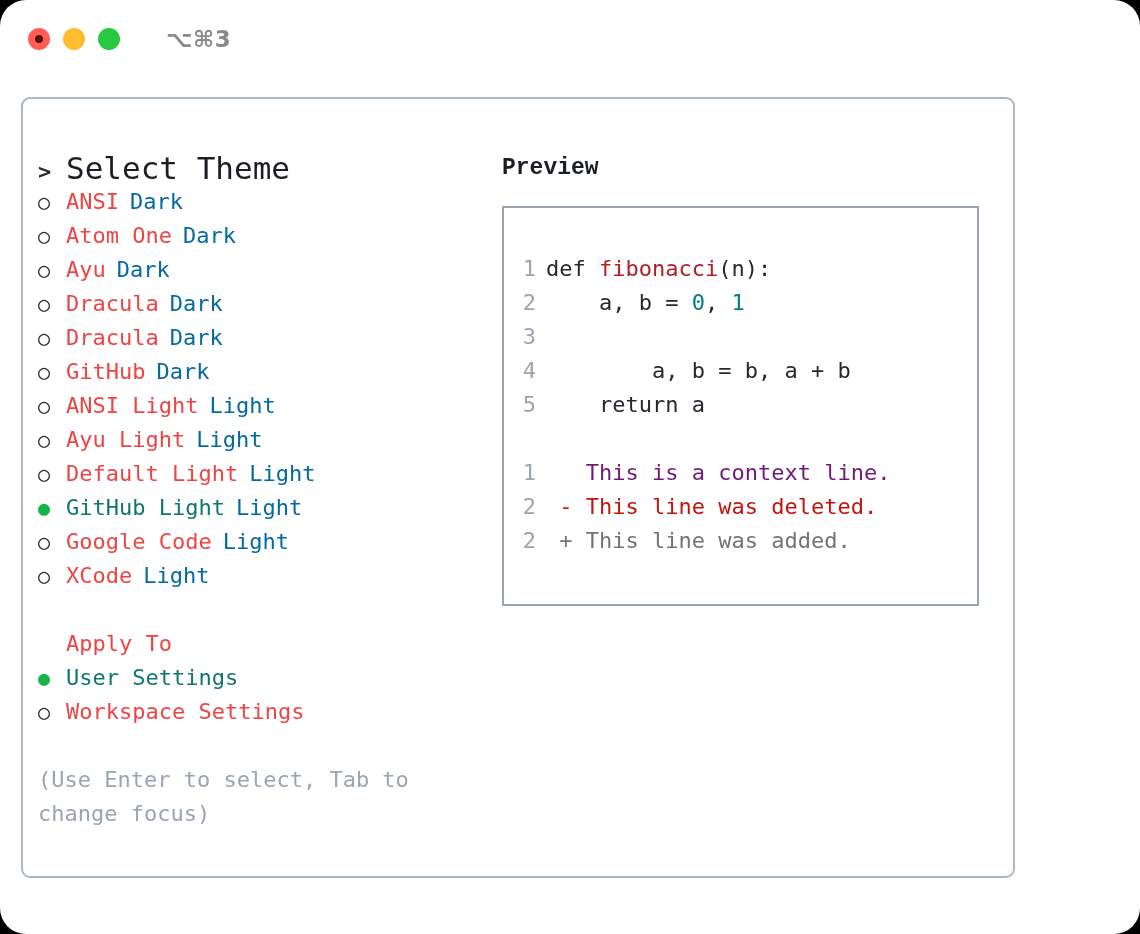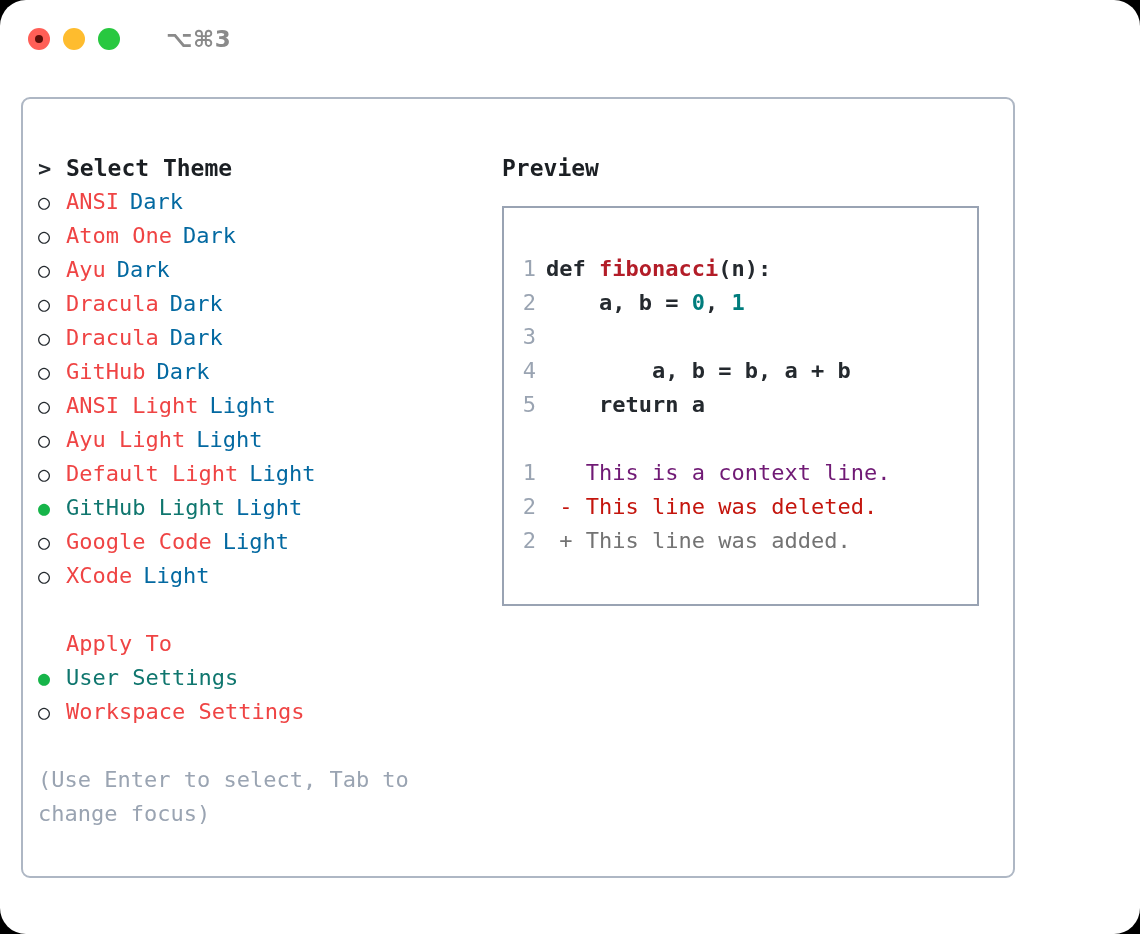--- a/index.html
+++ b/index.html
@@ -114,23 +114,23 @@
     width: 28px;
     flex: 0 0 28px;
     text-align: left;
     font-size: 20px;
     color: #24292e;
   }
   .marker.sel   { color: #16b54a; }
   .marker.caret { color: #24292e; font-weight: 700; font-size: 22px; }
 
   .heading-row .label {
-    font-weight: 700;
+    font-weight: 400;
     color: #1b1f23;
-    font-size: 23px;
+    font-size: 31px;
   }
 
   .label {
     color: #ef4444;
   }
   .row.selected .label { color: #0f766e; }
 
   .variant {
     color: #0369a1;
     margin-left: 11px;
@@ -165,20 +165,21 @@
     top: 52px;
     width: 490px;
   }
 
   .preview-title {
     font-size: 23px;
     font-weight: 700;
     color: #1b1f23;
     line-height: 34px;
     margin-bottom: 21px;
+    font-family: Liberation Mono, monospace;
   }
 
   .preview-box {
     border: 2px solid #99a3b3;
     background: #ffffff;
     width: 477px;
     height: 400px;
     padding: 44px 0 0 0;
     overflow: hidden;
   }
@@ -193,21 +194,21 @@
   }
 
   .gutter {
     flex: 0 0 42px;
     width: 42px;
     text-align: right;
     color: #9aa4b2;
     padding-right: 10px;
   }
 
-  .code-text { color: #24292e; font-weight: bold; }
+  .code-text { color: #24292e; }
 
   .tok-func   { color: #b31d28; }
   .tok-num    { color: #007d7d; }
   .tok-builtin{ color: #1184c4; }
   .tok-plain  { color: #24292e; }
 
   .diff-gap { height: 34px; }
 
   .diff-context { color: #701a75; }
   .diff-del     { color: #c4150d; }

